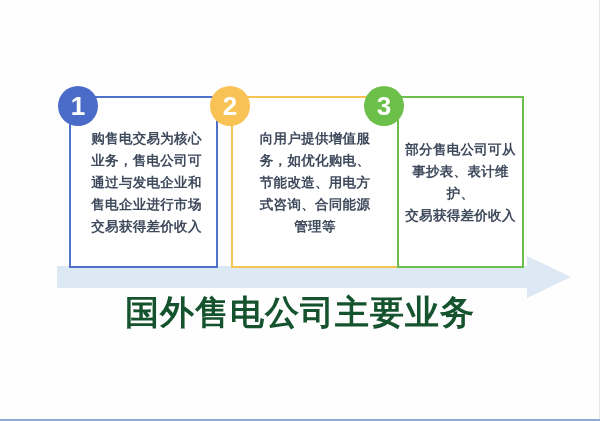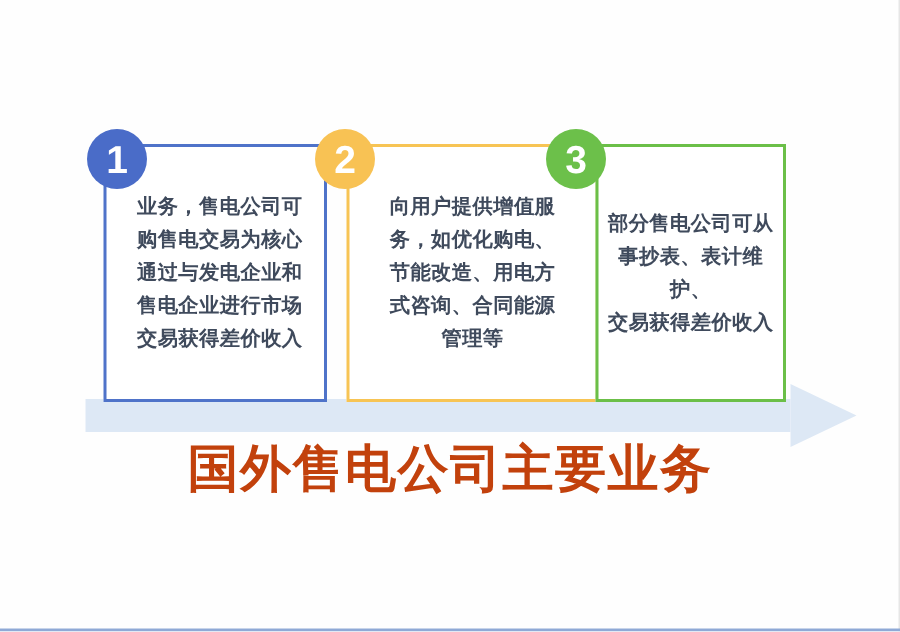--- a/index.html
+++ b/index.html
@@ -9,34 +9,34 @@
   .box{position:absolute;background:#fff;box-sizing:border-box;border:2px solid;display:flex;align-items:center;justify-content:center;text-align:center;}
   .box .txt{font-size:13.5px;font-weight:bold;color:#3f4a5c;line-height:22px;letter-spacing:0.3px;}
   .b1{left:69px;top:96px;width:149px;height:172px;border-color:#4f73c9;}
   .b2{left:231px;top:96px;width:168px;height:172px;border-color:#f7c454;}
   .b3{left:397px;top:96px;width:127px;height:172px;border-color:#6bbf48;}
   .b1 .txt{text-align:left;padding-left:6px;}
   .circle{position:absolute;width:40px;height:40px;border-radius:50%;color:#fff;font-family:"Liberation Sans",sans-serif;font-weight:bold;font-size:26px;display:flex;align-items:center;justify-content:center;}
   .c1{left:58px;top:86px;background:#4a6cc8;}
   .c2{left:210px;top:86px;background:#f8c254;}
   .c3{left:364px;top:86px;background:#6cc04a;}
-  .title{position:absolute;left:0;width:600px;top:290px;text-align:center;font-size:34px;font-weight:bold;color:#c2410c;letter-spacing:1px;}
+  .title{position:absolute;left:0;width:600px;top:290px;text-align:center;font-size:34px;font-weight:bold;color:#14532d;letter-spacing:1px;}
   .bottom-line{position:absolute;left:0;bottom:0;width:600px;height:2px;background:#8fa9d6;}
   .right-line{position:absolute;right:0;top:0;width:1px;height:421px;background:#e6e6e6;}
 </style>
 </head>
 <body>
 
 <div class="arrow-body"></div>
 <div class="arrow-head"></div>
 
 <div class="box b1">
   <div class="txt">
+    <div>购售电交易为核心</div>
     <div>业务，售电公司可</div>
-    <div>购售电交易为核心</div>
     <div>通过与发电企业和</div>
     <div>售电企业进行市场</div>
     <div>交易获得差价收入</div>
   </div>
 </div>
 <div class="box b2">
   <div class="txt">
     <div>向用户提供增值服</div>
     <div>务，如优化购电、</div>
     <div>节能改造、用电方</div>

